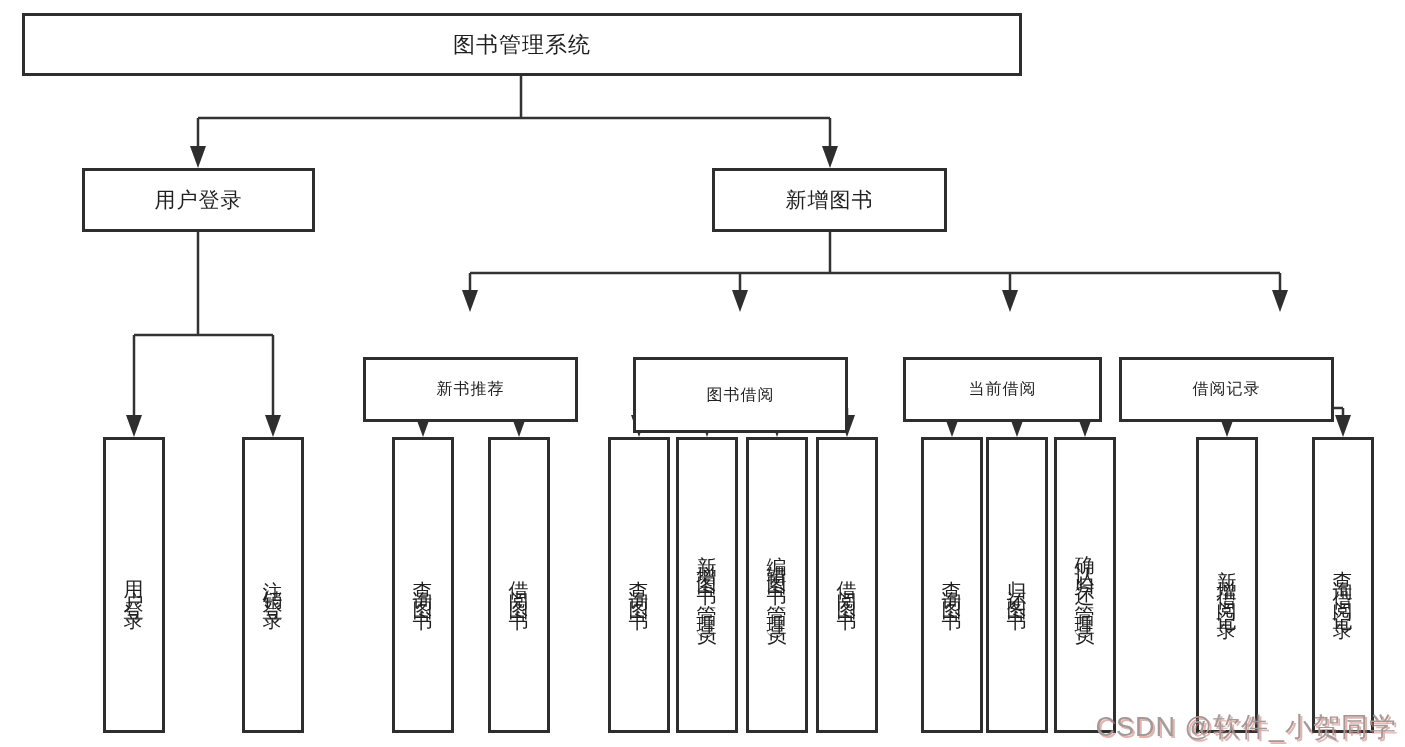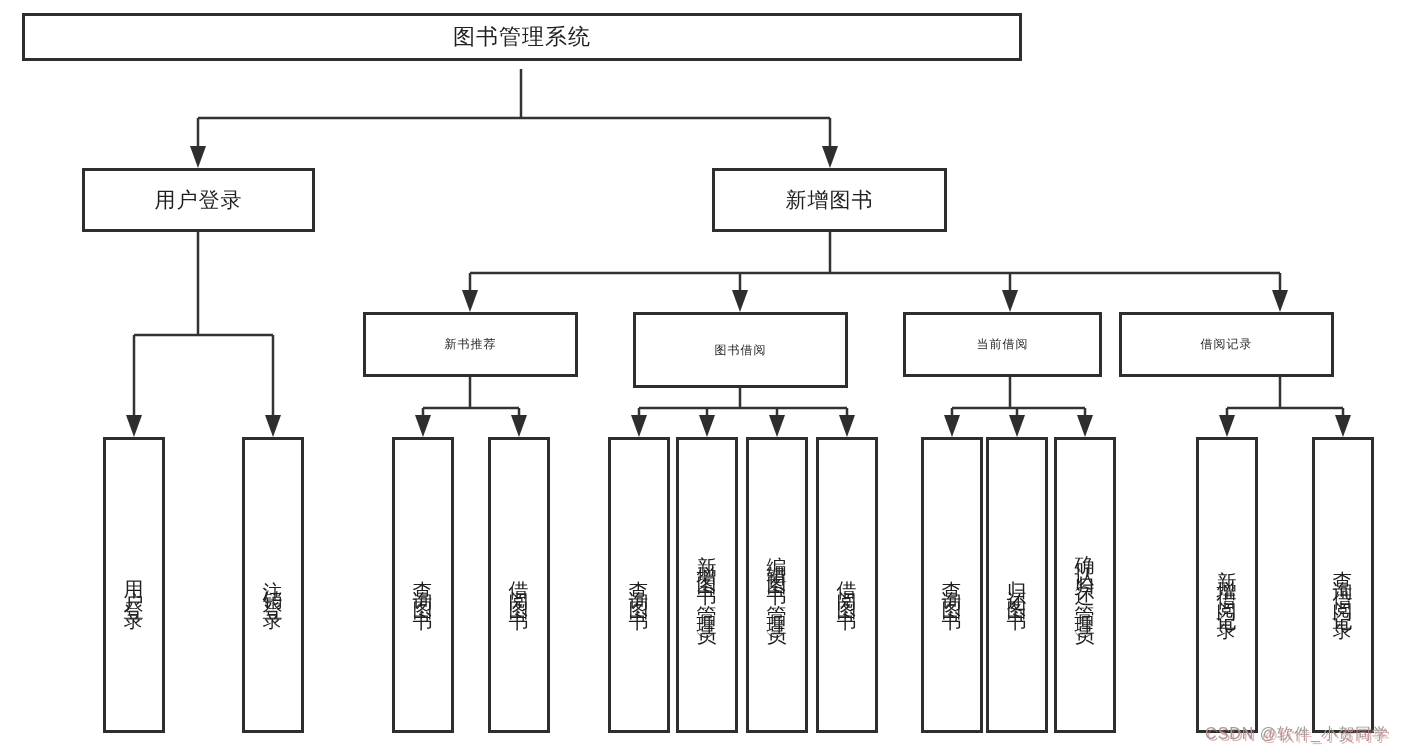--- a/index.html
+++ b/index.html
@@ -22,34 +22,34 @@
     box-sizing: border-box;
     border: 3px solid #2e2e2e;
     background: #ffffff;
     display: flex;
     align-items: center;
     justify-content: center;
     text-align: center;
   }
   .box.root  { font-size: 22px; letter-spacing: 1px; }
   .box.h2    { font-size: 21px; letter-spacing: 1px; }
-  .box.h3    { font-size: 12px; letter-spacing: 1px; }
+  .box.h3    { font-size: 16px; letter-spacing: 1px; margin-top: 45px; }
   .box.v span {
     writing-mode: vertical-rl;
     text-orientation: mixed;
     font-size: 20px;
     letter-spacing: 10px;
     line-height: 1;
     white-space: nowrap;
   }
   .watermark {
     position: absolute;
-    right: 16px;
+    right: 8px;
     bottom: 2px;
-    font-size: 16px;
+    font-size: 27px;
     color: #9c9c9c;
     text-shadow: 2px 2px 0 rgba(222, 110, 100, 0.55);
     letter-spacing: 1px;
     pointer-events: none;
   }
   .wire { stroke: #333333; stroke-width: 2.5; fill: none; }
   .head { fill: #2e2e2e; stroke: none; }
 </style>
 </head>
 <body>
@@ -118,21 +118,21 @@
 
     <g>
       <path class="wire" d="M1280 377 V408 M1227 408 H1343"></path>
       <line class="wire" x1="1227" y1="408" x2="1227" y2="421"></line>
       <polygon class="head" points="1219,415 1235,415 1227,437"></polygon>
       <line class="wire" x1="1343" y1="408" x2="1343" y2="421"></line>
       <polygon class="head" points="1335,415 1351,415 1343,437"></polygon>
     </g>
   </svg>
 
-  <div class="box root" style="left:22px;top:13px;width:1000px;height:48px">图书管理系统</div>
+  <div class="box root" style="left:22px;top:13px;width:1000px;height:63px">图书管理系统</div>
 
   <div class="box h2" style="left:82px;top:168px;width:233px;height:64px">用户登录</div>
   <div class="box h2" style="left:712px;top:168px;width:235px;height:64px">新增图书</div>
 
   <div class="box h3" style="left:363px;top:312px;width:215px;height:65px">新书推荐</div>
   <div class="box h3" style="left:633px;top:312px;width:215px;height:76px">图书借阅</div>
   <div class="box h3" style="left:903px;top:312px;width:199px;height:65px">当前借阅</div>
   <div class="box h3" style="left:1119px;top:312px;width:215px;height:65px">借阅记录</div>
 
   <div class="box v" style="left:103px;top:437px;width:62px;height:296px">

